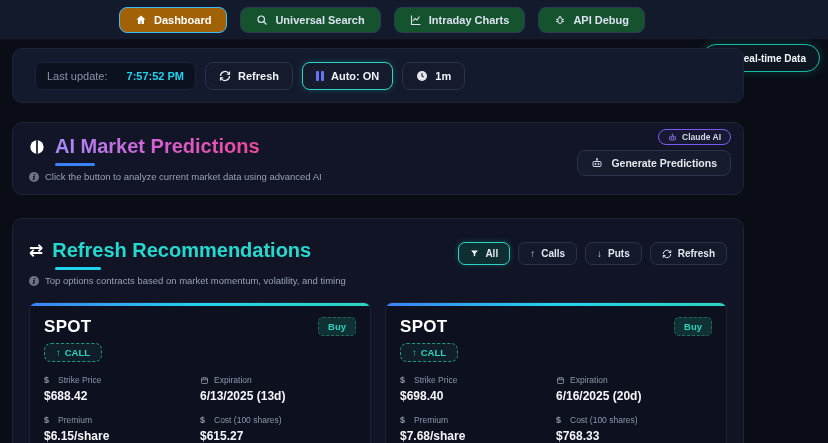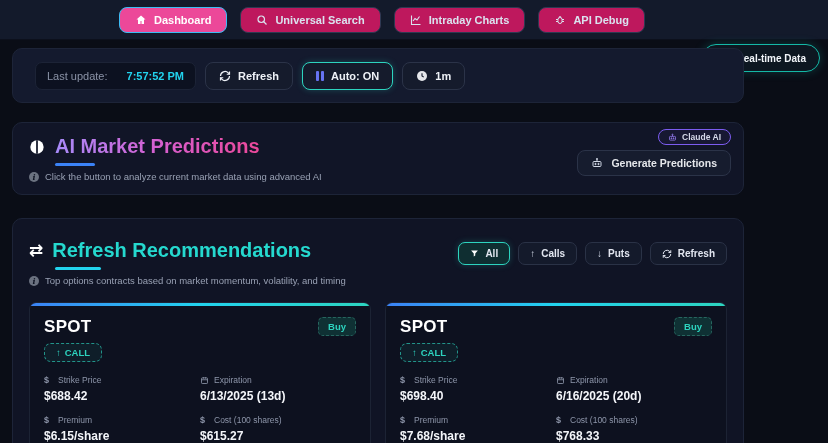--- a/index.html
+++ b/index.html
@@ -13,25 +13,25 @@
 
   
   .navbar{
     position:absolute;top:0;left:0;width:828px;height:40px;
     background:#131a2b;border-bottom:1px solid #0c101c;
     display:flex;align-items:center;justify-content:center;gap:13px;
     padding-right:64px;box-sizing:border-box;
   }
   .nav-btn{
     display:flex;align-items:center;gap:7px;
-    background:#be185d;border:1px solid #2e3952;color:#dbe2ef;
+    background:#14532d;border:1px solid #2e3952;color:#dbe2ef;
     font-size:11px;font-weight:700;padding:6px 15px;border-radius:8px;
     cursor:pointer;white-space:nowrap;
   }
-  .nav-btn.active{background:#ec4899;border-color:#3cbcf5;color:#ffffff;}
+  .nav-btn.active{background:#a16207;border-color:#3cbcf5;color:#ffffff;}
   .nav-btn .i{width:12px;height:12px;flex:0 0 auto;}
 
   
   .realtime{
     position:absolute;top:44px;right:8px;
     display:flex;align-items:center;gap:7px;
     background:#0d1721;border:1px solid #14b8a6;border-radius:16px;
     padding:6px 13px;font-size:10px;font-weight:700;color:#f1f5f9;
     box-shadow:0 0 10px rgba(20,184,166,.25);
   }

